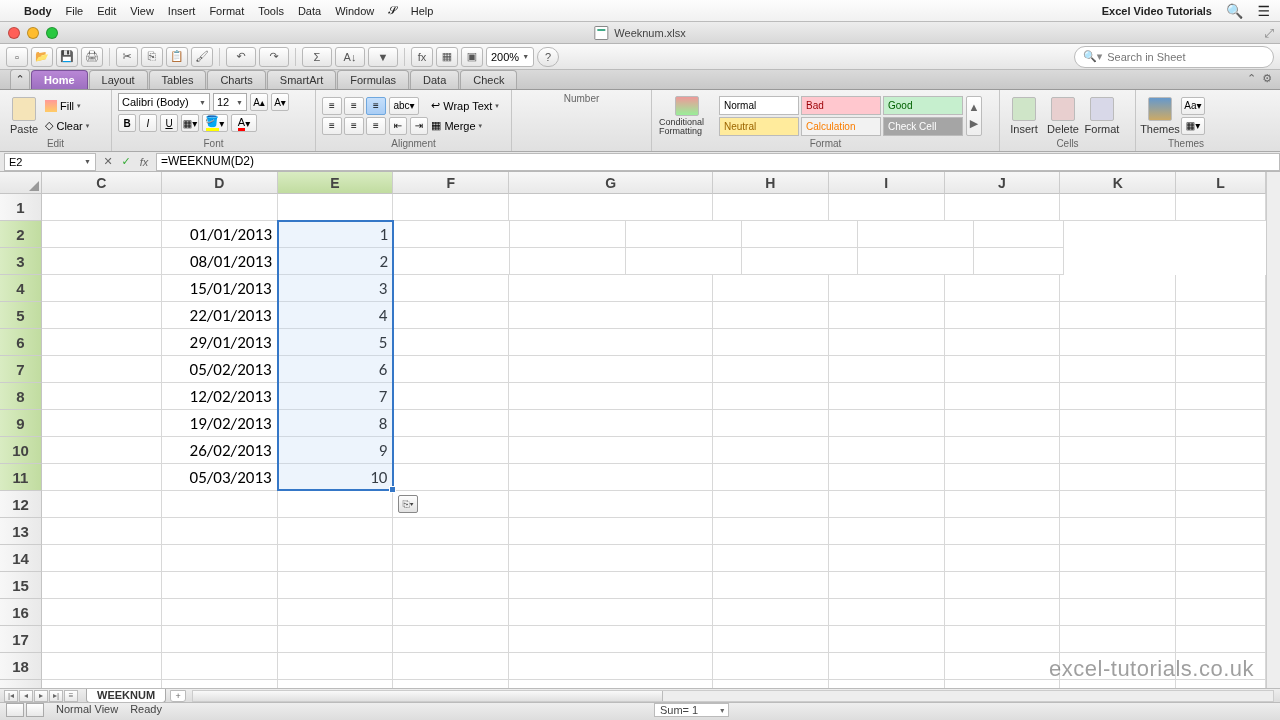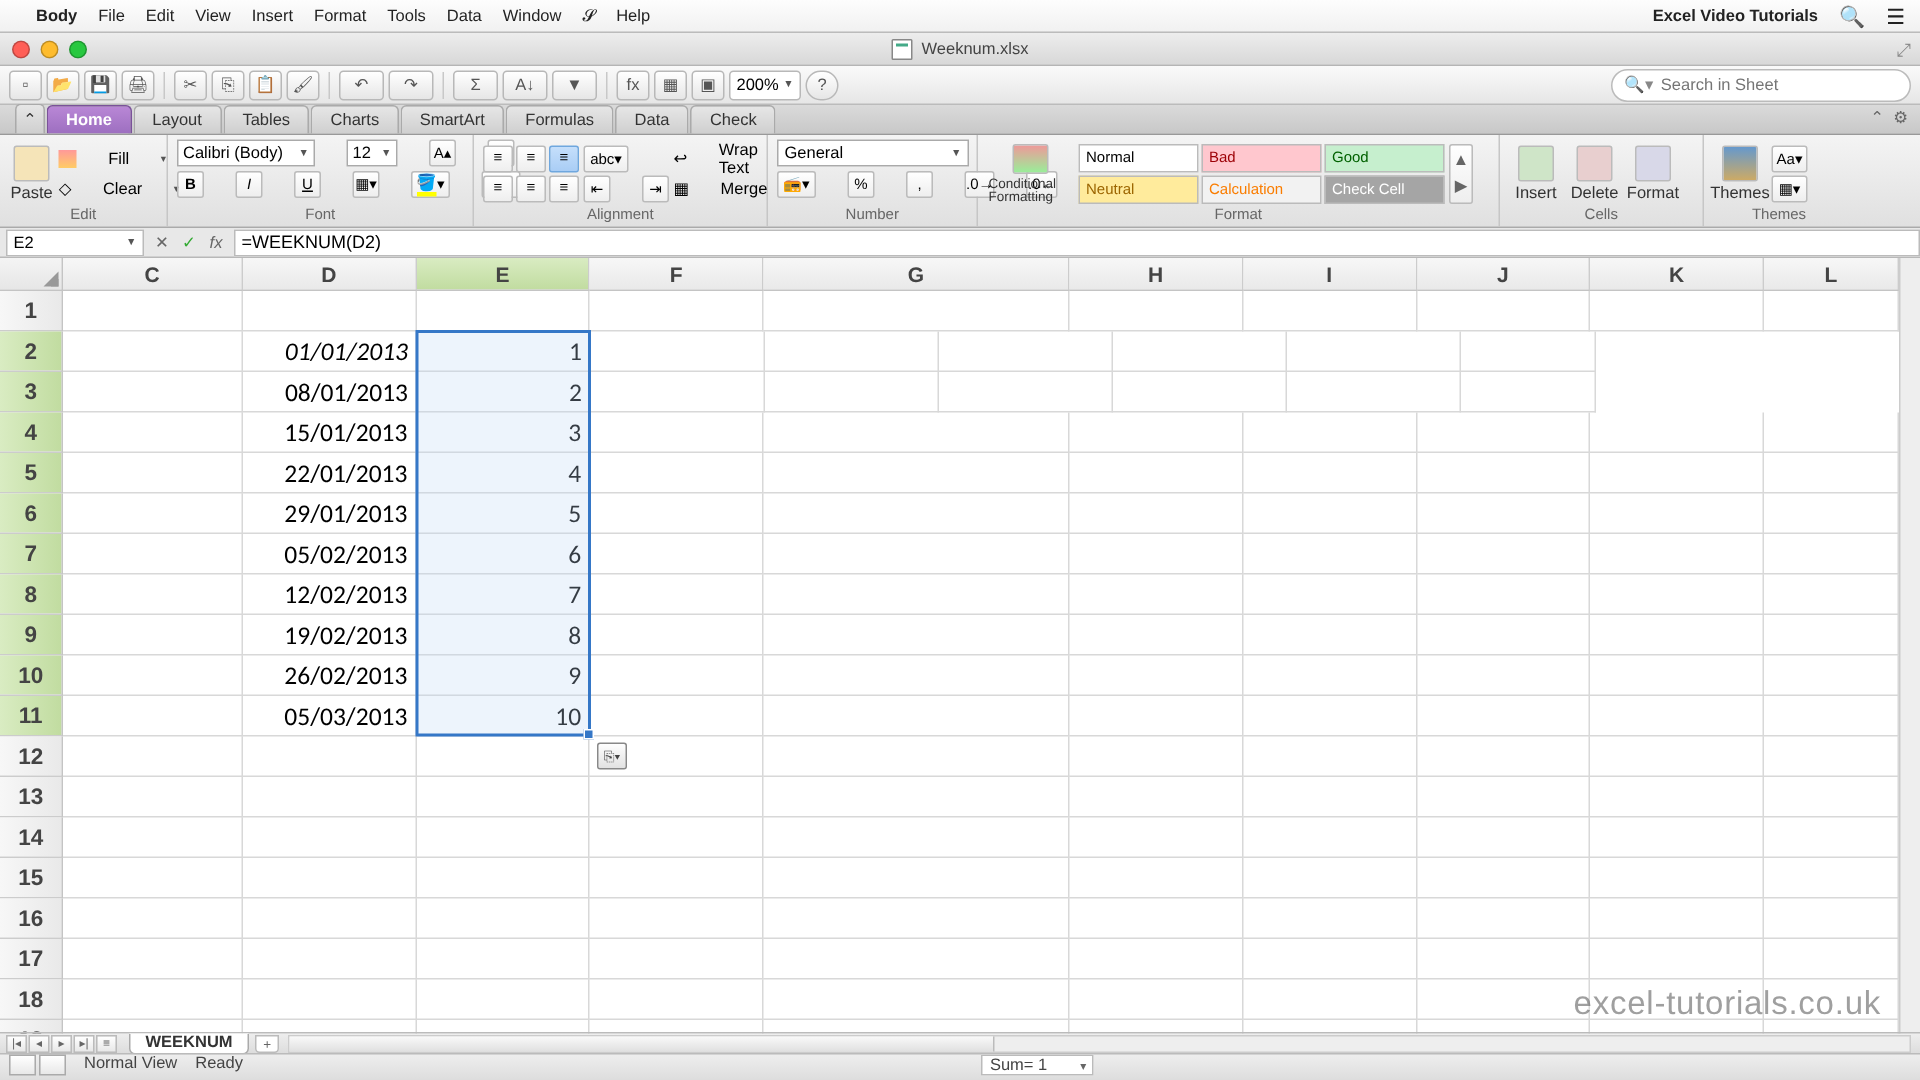--- a/index.html
+++ b/index.html
@@ -40,21 +40,21 @@
 .rib-right{position:absolute;right:8px;top:2px;display:flex;gap:6px;color:#666}
 
 
 .ribbon{height:62px;background:linear-gradient(#f4f4f4,#e0e0e0);display:flex;border-bottom:1px solid #aaa}
 .rgroup{border-right:1px solid #c6c6c6;display:flex;flex-direction:column;padding:3px 6px 1px}
 .rgroup .body{flex:1;display:flex;align-items:center;gap:3px}
 .rgroup .label{font-size:10px;color:#666;text-align:center;height:12px}
 .bigbtn{width:36px;height:42px;display:flex;flex-direction:column;align-items:center;justify-content:center;gap:2px;border:1px solid transparent;border-radius:3px;font-size:10px;color:#333}
 .bigbtn .ic{width:24px;height:24px;background:#ddd;border:1px solid #bbb;border-radius:2px}
 .smallrow{display:flex;flex-direction:column;gap:2px}
-.srow{display:flex;align-items:center;gap:21px;height:18px}
+.srow{display:flex;align-items:center;gap:3px;height:18px}
 .paint{width:12px;height:12px;background:linear-gradient(#f99,#fc6)}
 .sbtn{min-width:18px;height:18px;border:1px solid #bbb;border-radius:2px;background:linear-gradient(#fff,#eee);display:flex;align-items:center;justify-content:center;font-size:10px}
 .sbtn.active{background:linear-gradient(#c5dffb,#a9cdf5);border-color:#6fa7de}
 .font-sel{width:92px;height:18px;border:1px solid #aaa;background:#fff;font-size:11px;padding:0 3px;display:flex;align-items:center;justify-content:space-between}
 .size-sel{width:34px;height:18px;border:1px solid #aaa;background:#fff;font-size:11px;padding:0 3px;display:flex;align-items:center;justify-content:space-between}
 .tri{font-size:7px;color:#555}
 .align-grid{display:grid;grid-template-columns:repeat(3,20px);grid-auto-rows:18px;gap:2px}
 .num-sel{width:128px;height:18px;border:1px solid #aaa;background:#fff;font-size:11px;padding:0 4px;display:flex;align-items:center;justify-content:space-between}
 .styles-grid{display:grid;grid-template-columns:80px 80px 80px;grid-auto-rows:19px;gap:2px}
 .stylecell{border:1px solid #bbb;font-size:10px;display:flex;align-items:center;padding:0 4px}
@@ -269,33 +269,20 @@
             <span>▦</span>
             <span>Merge</span>
             <span class="tri">▾</span>
           </div>
       </div>
     </div>
     <div class="label">Alignment</div>
   </div>
 
   <div class="rgroup" style="width:140px">
-    <div class="body" style="flex-direction:column;align-items:flex-start;gap:3px">
-      <div class="num-sel">
-          <span>General</span>
-          <span class="tri">▼</span>
-        </div>
-      <div class="srow">
-        <div class="sbtn" style="width:26px">📻▾</div>
-        <div class="sbtn">%</div>
-        <div class="sbtn">,</div>
-        <div class="sbtn">.0→</div>
-        <div class="sbtn">.0←</div>
-      </div>
-    </div>
     <div class="label">Number</div>
   </div>
 
   <div class="rgroup" style="width:348px">
     <div class="body">
       <div class="bigbtn" style="width:58px">
           <div class="ic" style="background:linear-gradient(#e99,#9e9)"></div>
           <span style="font-size:9px;line-height:1">Conditional Formatting</span>
         </div>
       <div class="styles-grid">
@@ -403,21 +390,21 @@
         <div class="cell ra" style="width: 116px;"></div>
         <div class="cell ra" style="width: 204px;"></div>
         <div class="cell ra" style="width: 116px;"></div>
         <div class="cell ra" style="width: 116px;"></div>
         <div class="cell ra" style="width: 116px;"></div>
         <div class="cell ra" style="width: 116px;"></div>
         <div class="cell ra" style="width: 90px;"></div>
       </div>
       <div class="crow">
         <div class="cell ra" style="width: 120px;"></div>
-        <div class="cell ra" style="width: 116px; font-style: italic;">01/01/2013</div>
+        <div class="cell ra" style="width: 116px;">01/01/2013</div>
         <div class="cell ra" style="width: 116px;">1</div>
         <div class="cell ra" style="width: 116px;"></div>
         <div class="cell ra" style="width: 116px;"></div>
         <div class="cell ra" style="width: 116px;"></div>
         <div class="cell ra" style="width: 116px;"></div>
         <div class="cell ra" style="width: 116px;"></div>
         <div class="cell ra" style="width: 90px;"></div>
       </div>
       <div class="crow">
         <div class="cell ra" style="width: 120px;"></div>

